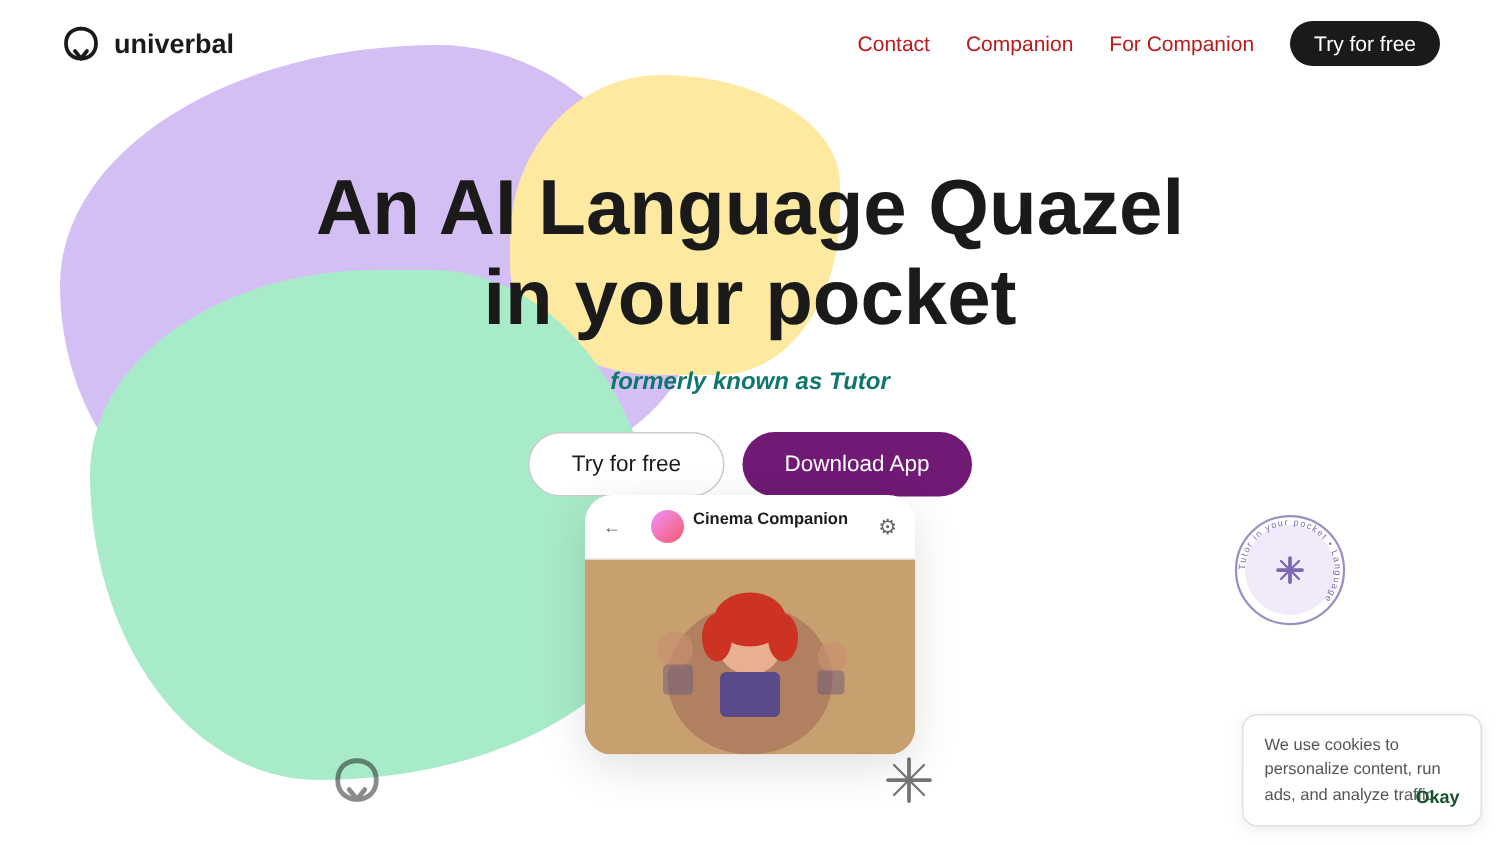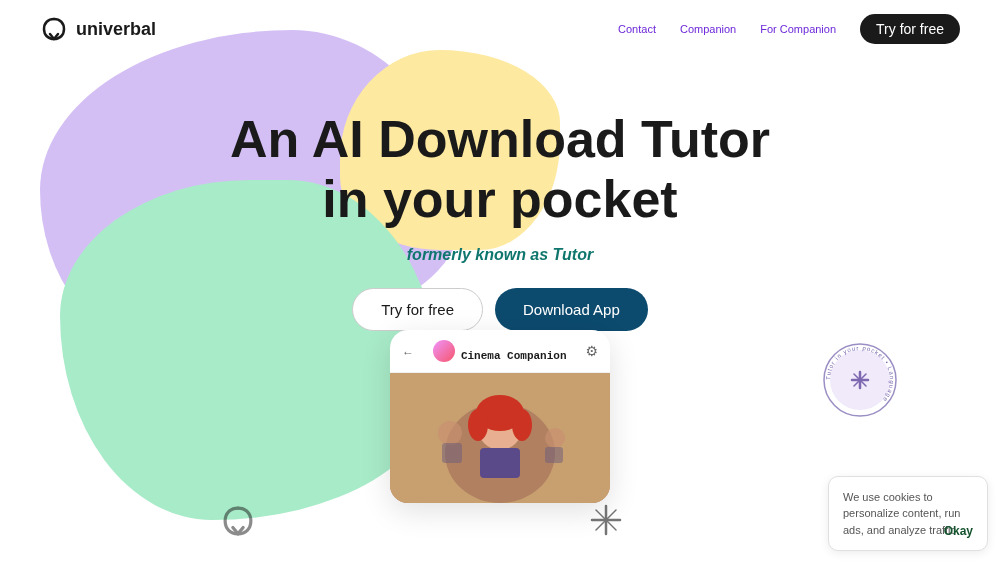--- a/index.html
+++ b/index.html
@@ -34,22 +34,22 @@
       font-size: 18px;
       font-weight: 600;
       color: #1a1a1a;
     }
     .nav-links {
       display: flex;
       align-items: center;
       gap: 24px;
     }
     .nav-link {
-      font-size: 11px;
-      color: #6d28d9;
+      font-size: 14px;
+      color: #b91c1c;
       cursor: pointer;
       text-decoration: none;
     }
     .nav-try-btn {
       background: #1a1a1a;
       color: #fff;
       border: none;
       border-radius: 20px;
       padding: 7px 16px;
       font-size: 14px;
@@ -133,21 +133,21 @@
       background: #fff;
       color: #1a1a1a;
       border: 1.5px solid #ccc;
       border-radius: 24px;
       padding: 12px 28px;
       font-size: 15px;
       cursor: pointer;
       font-weight: 500;
     }
     .btn-download {
-      background: #0c4a6e;
+      background: #701a75;
       color: #fff;
       border: none;
       border-radius: 24px;
       padding: 12px 28px;
       font-size: 15px;
       cursor: pointer;
       font-weight: 500;
     }
 
     
@@ -172,23 +172,22 @@
     }
     .phone-back {
       font-size: 12px;
       color: #666;
       display: flex;
       align-items: center;
       gap: 4px;
     }
     .phone-title-row {
       display: flex;
-      align-items: flex-end;
+      align-items: flex-start;
       gap: 6px;
-      font-family: Liberation Mono, monospace;
     }
     .phone-avatar {
       width: 22px;
       height: 22px;
       border-radius: 50%;
       background: linear-gradient(135deg, #f093fb, #f5576c);
     }
     .phone-chat-title {
       font-size: 11px;
       font-weight: 600;
@@ -297,21 +296,21 @@
   <div class="nav-links">
     <a class="nav-link">Contact</a>
     <a class="nav-link">Companion</a>
     <a class="nav-link">For Companion</a>
     <button class="nav-try-btn">Try for free</button>
   </div>
 </nav>
 
 <div class="main-content">
   <h1 class="hero-title">
-    <span>An AI Download Tutor</span><br>
+    <span>An AI Language Quazel</span><br>
     <span>in your pocket</span>
   </h1>
   <p class="hero-subtitle">
     <span>formerly known as </span><span style="font-style:italic;font-weight:600;">Tutor</span>
   </p>
   <div class="hero-buttons">
     <button class="btn-try">Try for free</button>
     <button class="btn-download">Download App</button>
   </div>
 </div>

